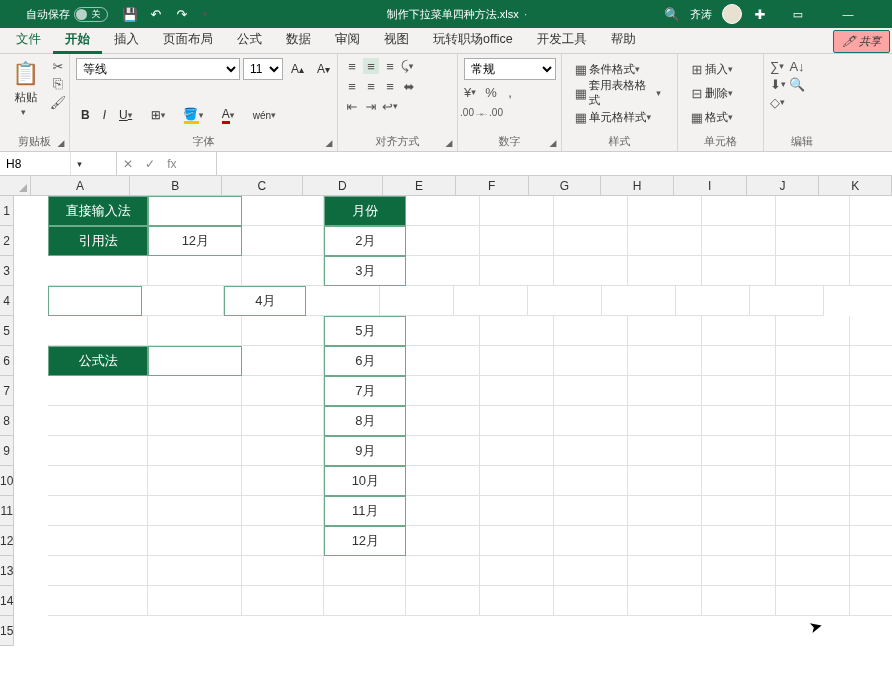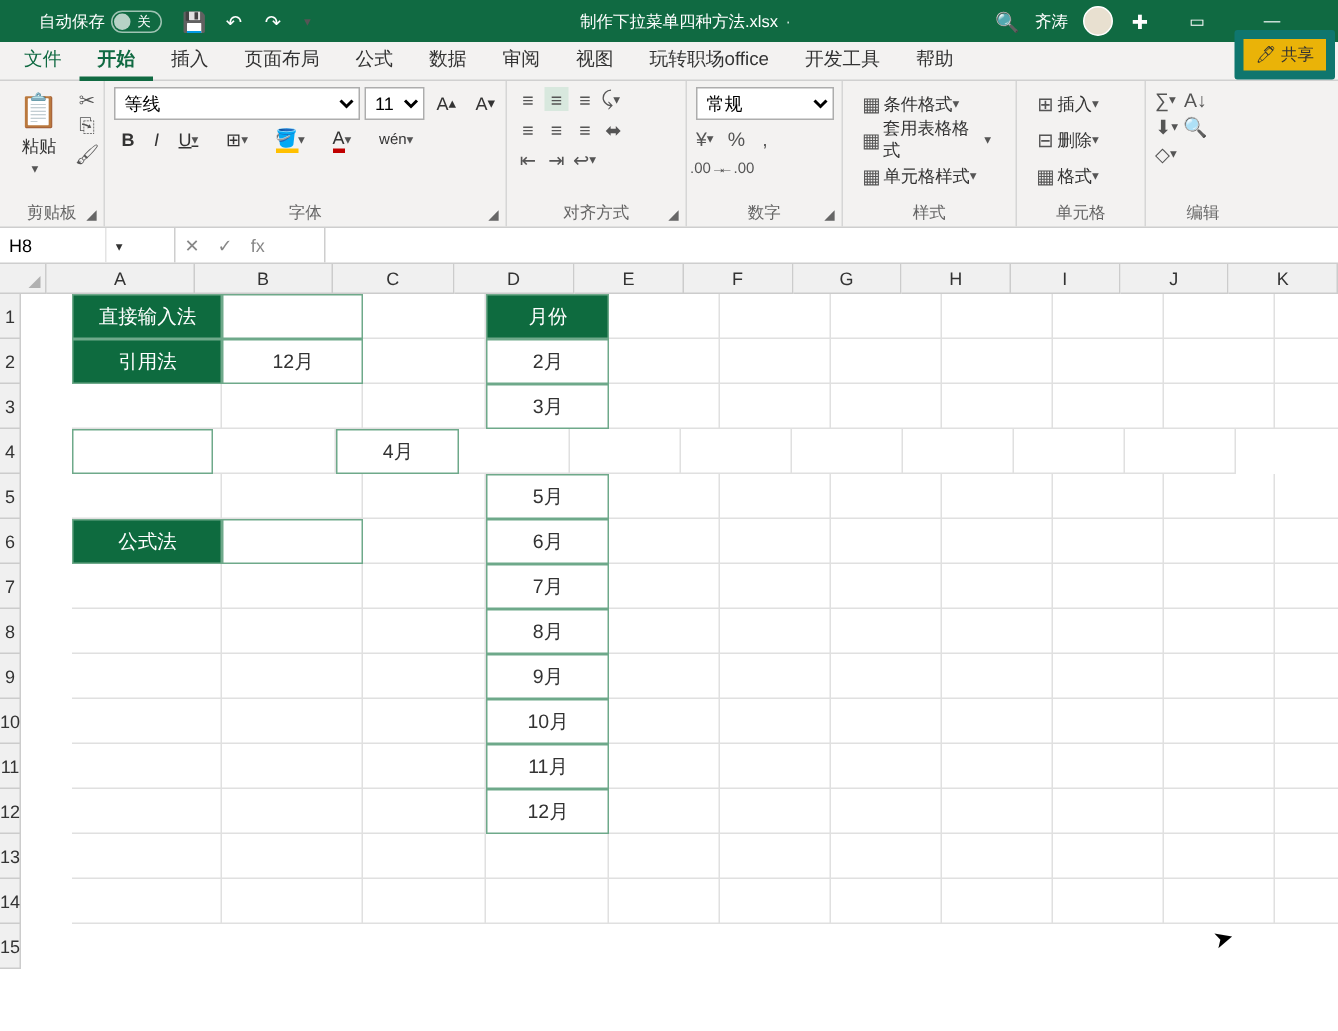--- a/index.html
+++ b/index.html
@@ -13,21 +13,21 @@
     .titlecenter { flex:1; text-align:center; padding-left:40px;}
     .titleright { display:flex; align-items:center; gap:10px; padding-right:4px;}
     .avatar { width:20px; height:20px; border-radius:50%; background:#e8e0d0; border:1px solid #fff;}
     .sysbtn { width:40px; height:28px; display:flex; align-items:center; justify-content:center;}
 
     .tabbar { height:26px; background:#f3f2f1; display:flex; align-items:end; padding-left:4px; border-bottom:1px solid #d0d0d0;}
     .tabbtn { padding:4px 12px 5px; font-size:12.5px; color:#333; cursor:pointer;}
     .tabbtn.file { color:#106a42; font-weight:500;}
     .tabbtn.active { color:#106a42; font-weight:bold; border-bottom:3px solid #106a42; margin-bottom:-1px; padding-bottom:3px;}
     .tabright { margin-left:auto; display:flex; align-items:center; padding-right:2px;}
-    .sharebtn { background:#eab308; border:6px solid #0f766e; padding:3px 8px; border-radius:2px; font-size:11px;}
+    .sharebtn { background:#fca5a5; border:1px solid #0f766e; padding:3px 8px; border-radius:2px; font-size:11px;font-style:italic;}
 
     .ribbon { height:98px; background:#f3f2f1; border-bottom:1px solid #cecece; display:flex;}
     .group { border-right:1px solid #d6d6d6; padding:4px 6px 2px; display:flex; flex-direction:column; height:100%; position:relative;}
     .group-label { font-size:11px; text-align:center; color:#666; margin-top:auto; padding-top:2px;}
     .group-body { flex:1; display:flex; align-items:flex-start; gap:4px;}
     .vstack { display:flex; flex-direction:column; gap:2px;}
     .hrow { display:flex; align-items:center; gap:3px;}
     .ctl { height:22px; display:flex; align-items:center; padding:0 4px; border:1px solid transparent; font-size:12px;}
     .dd { width:10px; font-size:9px; color:#555;}
     .bigbtn { display:flex; flex-direction:column; align-items:center; justify-content:center; gap:2px; padding:2px 6px; }
@@ -122,21 +122,21 @@
         <span class="smicon">✂</span>
         <span class="smicon">⎘</span>
         <span class="smicon">🖌</span>
       </div>
     </div>
     <div class="group-label">剪贴板</div>
     <div class="dlaunch">◢</div>
   </div>
 
   <div class="group" style="width:268px;">
-    <div class="group-body vstack" style="gap:2px;width:100%;">
+    <div class="group-body vstack" style="gap:24px;width:100%;">
       <div class="hrow">
         <select class="combo" style="width:164px"><option>等线</option></select>
         <select class="combo" style="width:40px"><option>11</option></select>
         <span class="ctl">A<sup>▴</sup></span>
         <span class="ctl">A<sup>▾</sup></span>
       </div>
       <div class="hrow">
         <span class="ctl" style="font-weight:bold">B</span>
         <span class="ctl" style="font-style:italic">I</span>
         <span class="ctl" style="text-decoration:underline">

